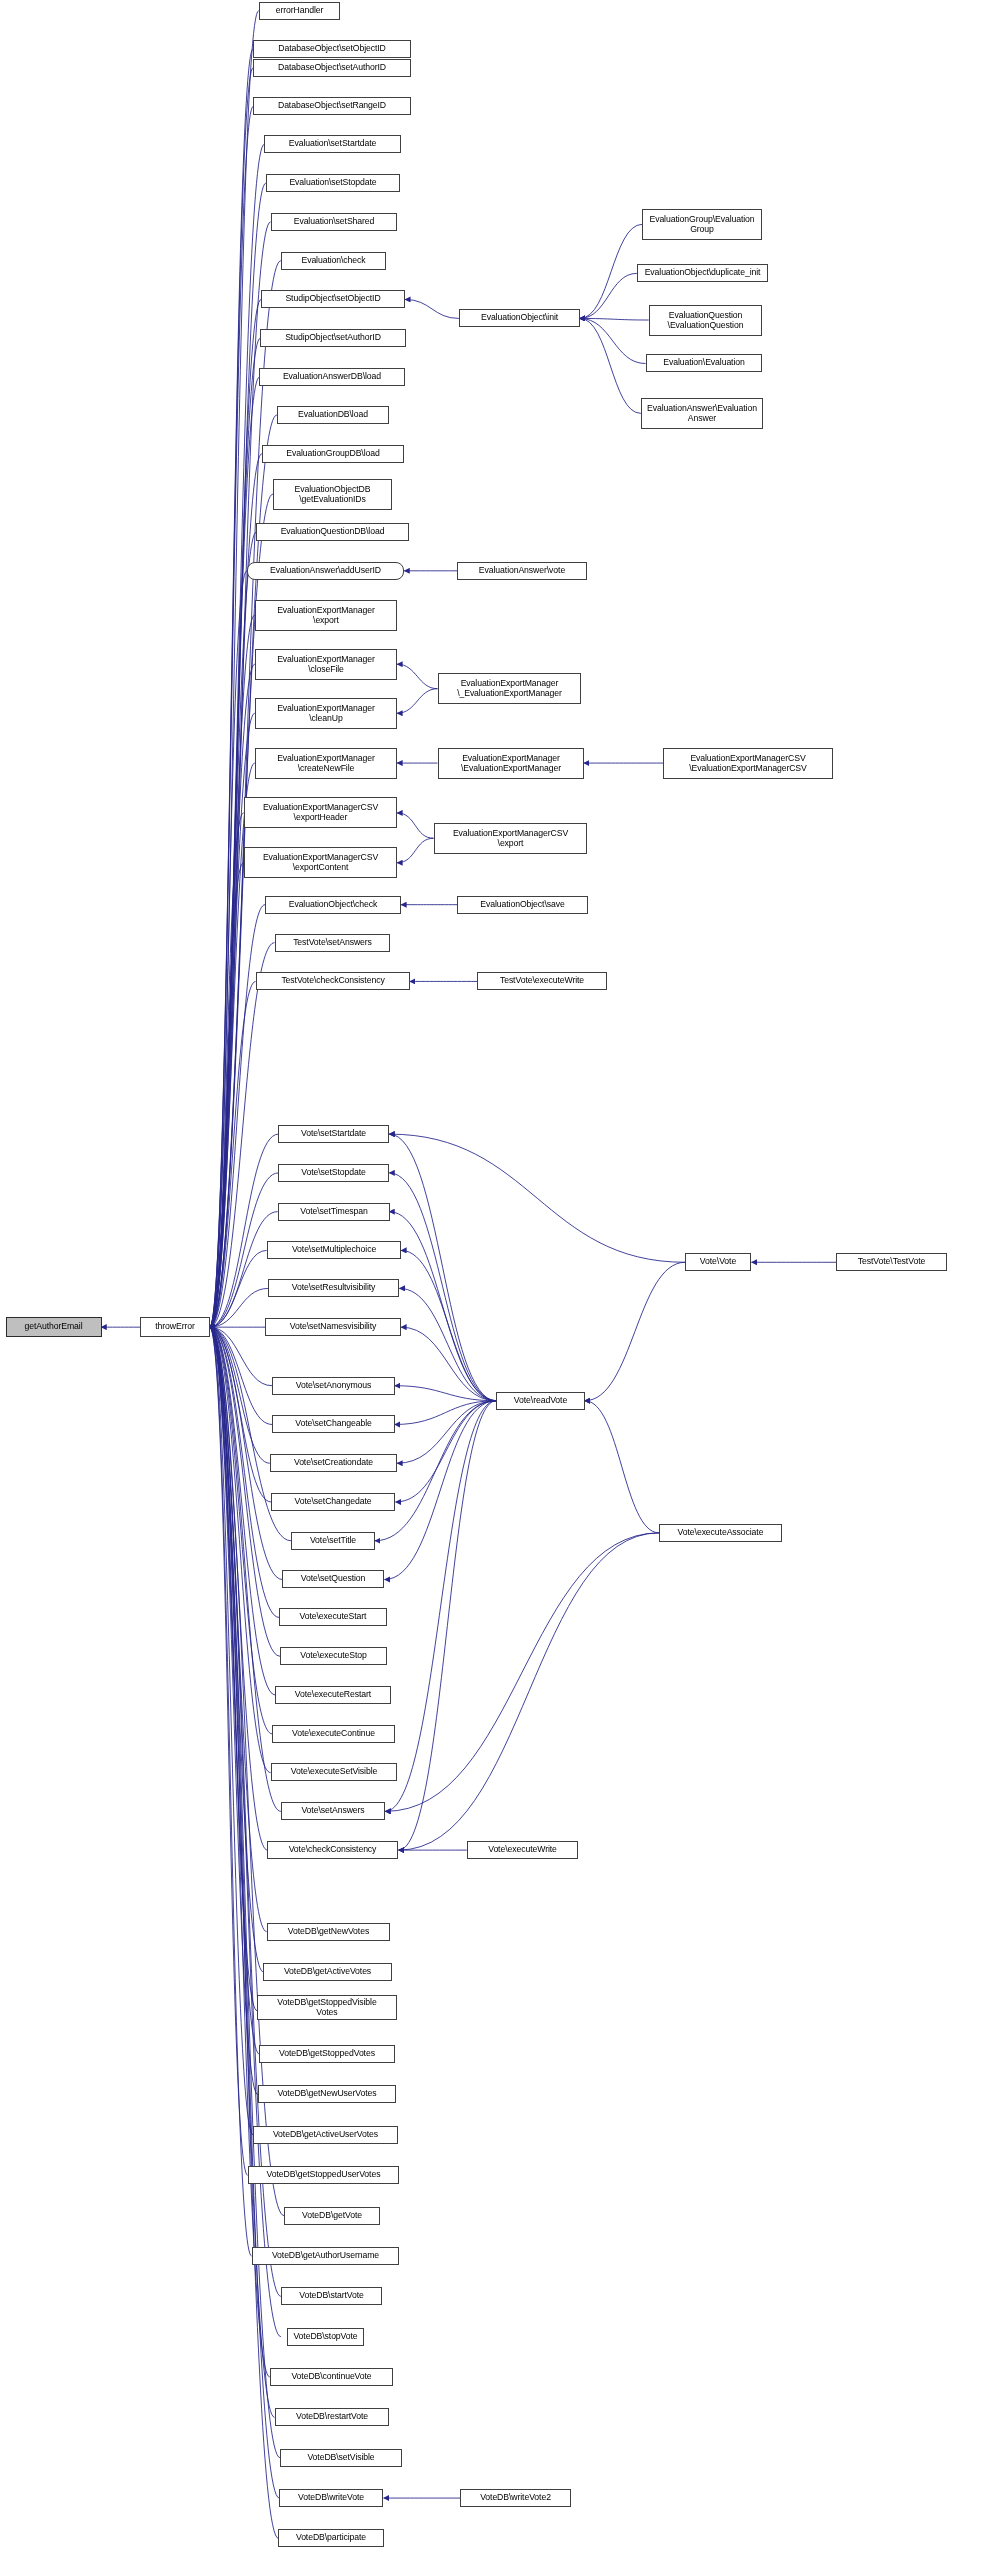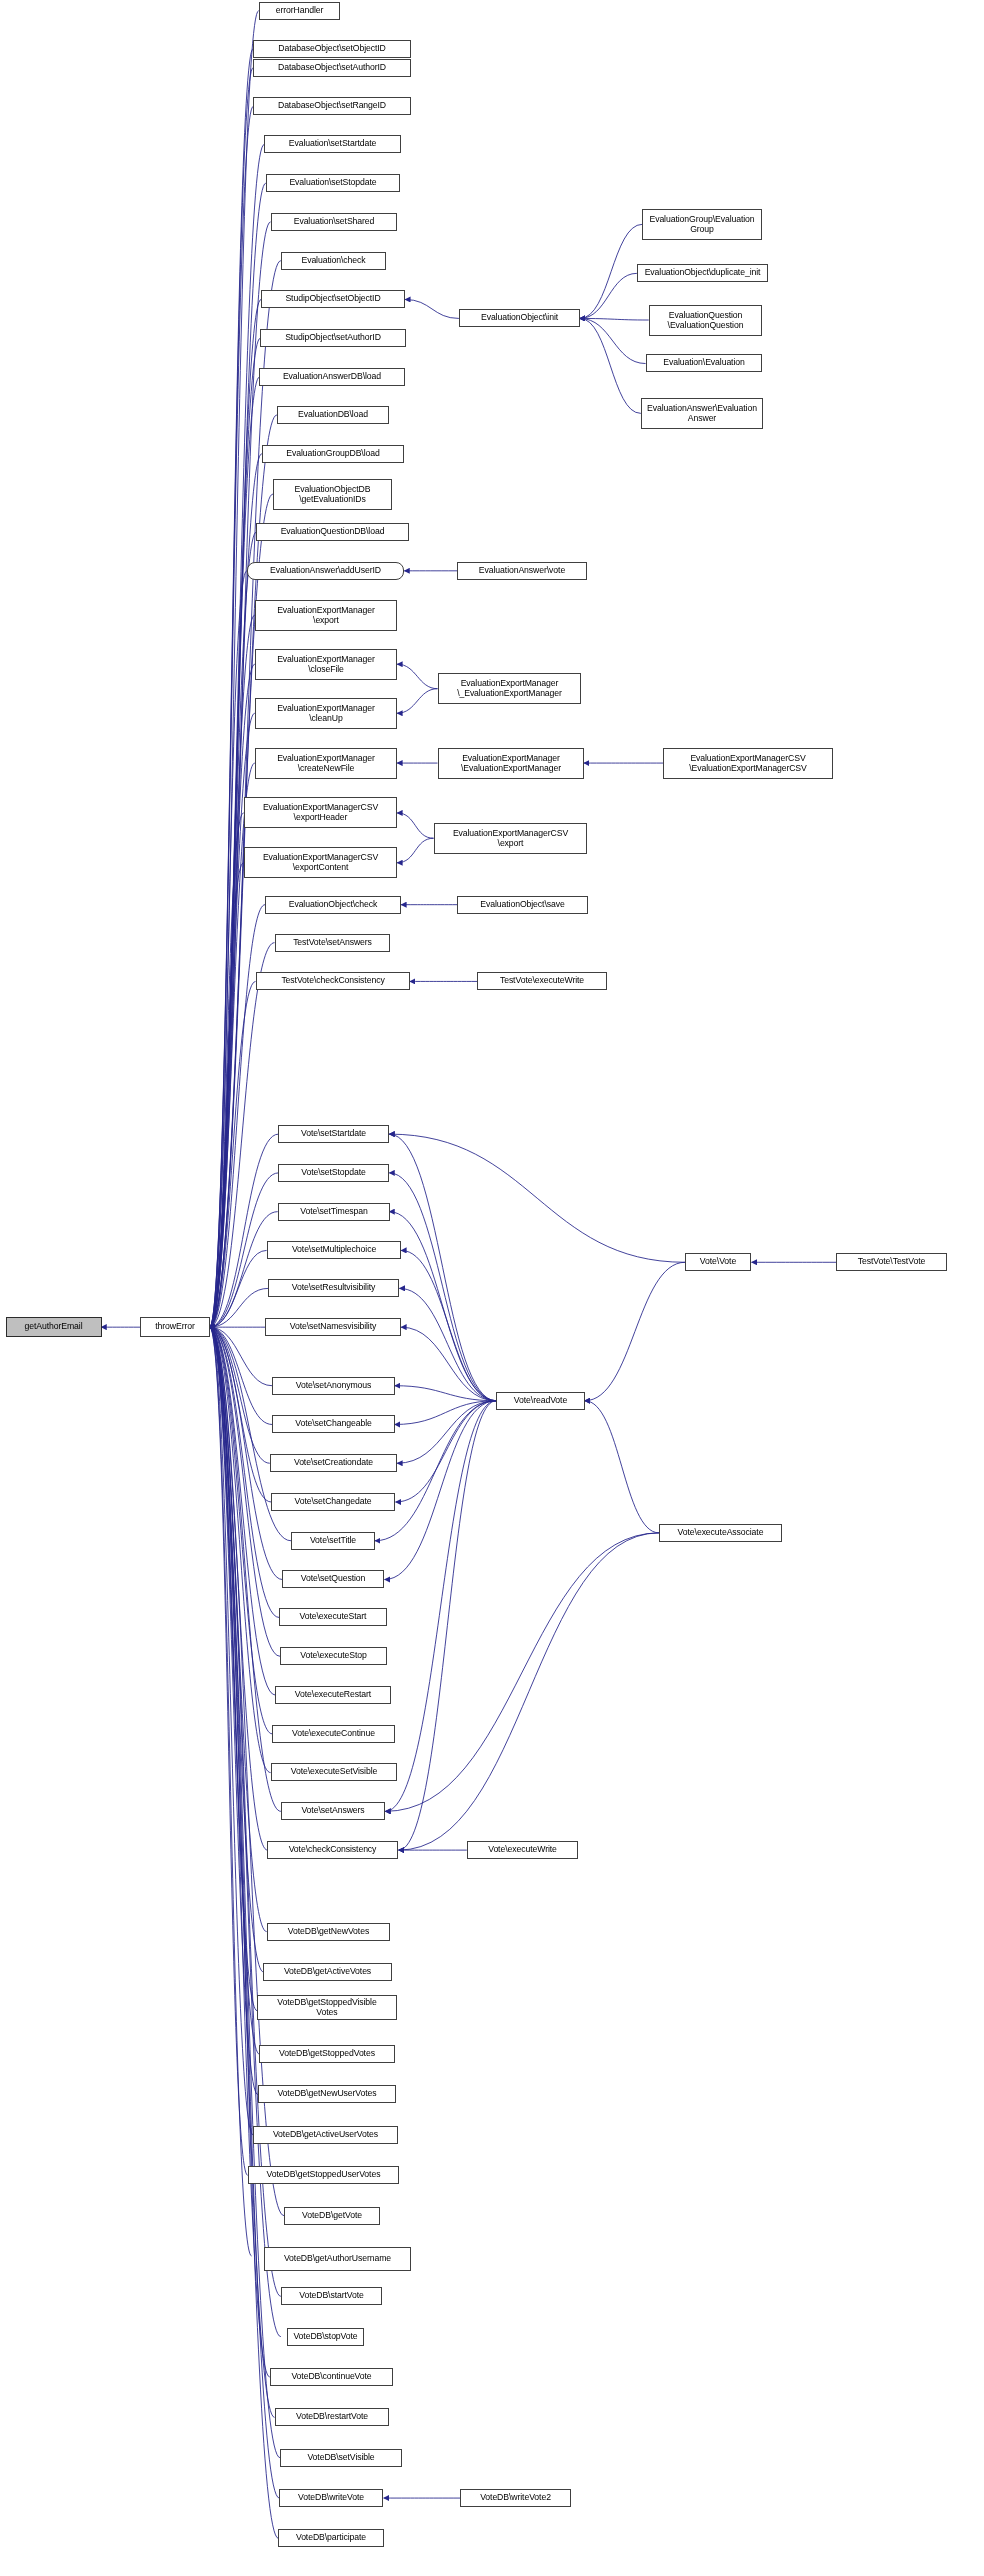--- a/index.html
+++ b/index.html
@@ -219,21 +219,21 @@
       <div class="node" style="left: 659px; top: 1524px; width: 123px; height: 18px;"><span class="lbl">Vote\executeAssociate</span></div>
       <div class="node" style="left: 267px; top: 1923px; width: 123px; height: 18px;"><span class="lbl">VoteDB\getNewVotes</span></div>
       <div class="node" style="left: 263px; top: 1963px; width: 129px; height: 18px;"><span class="lbl">VoteDB\getActiveVotes</span></div>
       <div class="node" style="left: 257px; top: 1995px; width: 140px; height: 25px;"><span class="lbl">VoteDB\getStoppedVisible
 Votes</span></div>
       <div class="node" style="left: 259px; top: 2045px; width: 136px; height: 18px;"><span class="lbl">VoteDB\getStoppedVotes</span></div>
       <div class="node" style="left: 258px; top: 2085px; width: 138px; height: 18px;"><span class="lbl">VoteDB\getNewUserVotes</span></div>
       <div class="node" style="left: 253px; top: 2126px; width: 145px; height: 18px;"><span class="lbl">VoteDB\getActiveUserVotes</span></div>
       <div class="node" style="left: 248px; top: 2166px; width: 151px; height: 18px;"><span class="lbl">VoteDB\getStoppedUserVotes</span></div>
       <div class="node" style="left: 284px; top: 2207px; width: 96px; height: 18px;"><span class="lbl">VoteDB\getVote</span></div>
-      <div class="node" style="left: 264px; top: 2247px; width: 147px; height: 24px; text-align: center;"><span class="lbl">VoteDB\getAuthorUsername</span></div>
+      <div class="node" style="left: 252px; top: 2247px; width: 147px; height: 18px; text-align: center;"><span class="lbl">VoteDB\getAuthorUsername</span></div>
       <div class="node" style="left: 281px; top: 2287px; width: 101px; height: 18px;"><span class="lbl">VoteDB\startVote</span></div>
       <div class="node" style="left: 287px; top: 2328px; width: 77px; height: 18px;"><span class="lbl">VoteDB\stopVote</span></div>
       <div class="node" style="left: 270px; top: 2368px; width: 123px; height: 18px;"><span class="lbl">VoteDB\continueVote</span></div>
       <div class="node" style="left: 275px; top: 2408px; width: 114px; height: 18px;"><span class="lbl">VoteDB\restartVote</span></div>
       <div class="node" style="left: 280px; top: 2449px; width: 122px; height: 18px;"><span class="lbl">VoteDB\setVisible</span></div>
       <div class="node" style="left: 279px; top: 2489px; width: 104px; height: 18px;"><span class="lbl">VoteDB\writeVote</span></div>
       <div class="node" style="left: 460px; top: 2489px; width: 111px; height: 18px;"><span class="lbl">VoteDB\writeVote2</span></div>
       <div class="node" style="left: 278px; top: 2529px; width: 106px; height: 18px;"><span class="lbl">VoteDB\participate</span></div>
     </div>
 </div>

